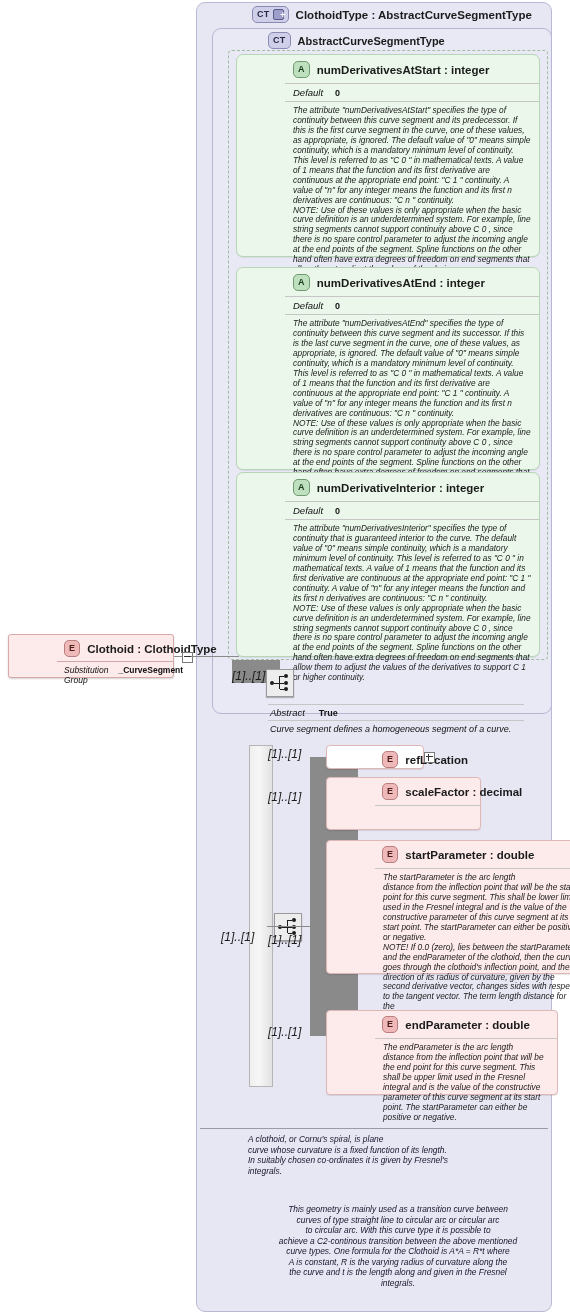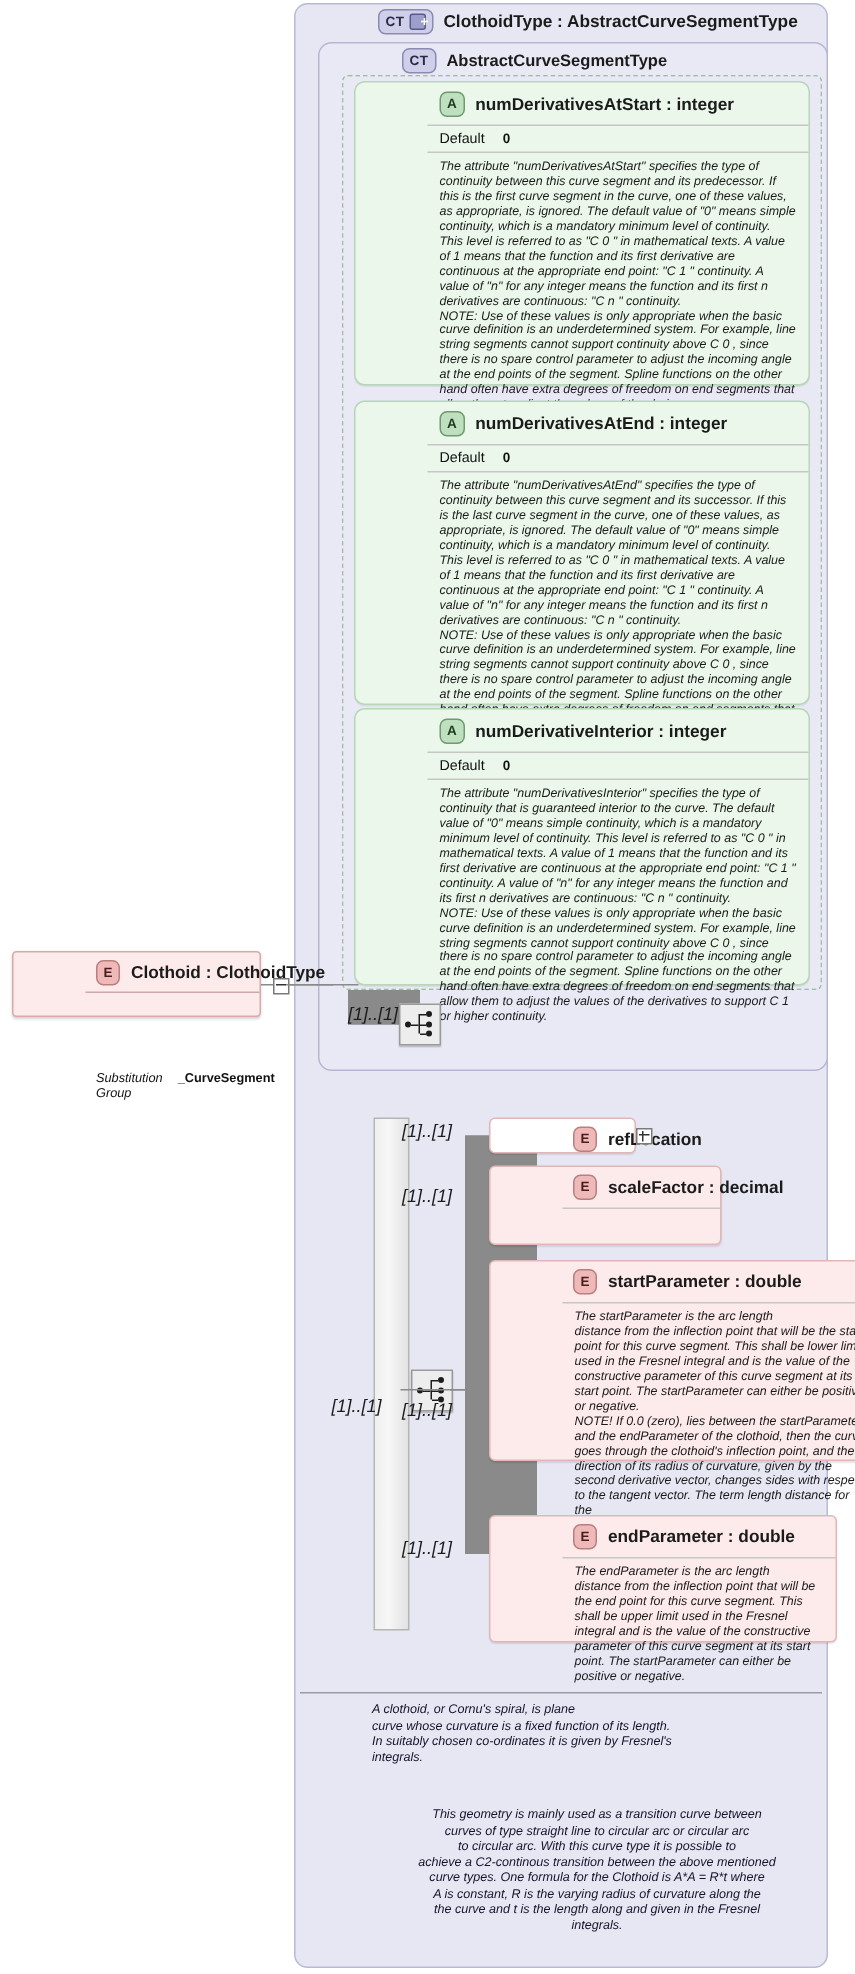--- a/index.html
+++ b/index.html
@@ -55,21 +55,21 @@
   .acard{
     background:#eaf7ea;border:1px solid #b6d6b6;border-radius:7px;
     box-shadow:0 1px 0 rgba(0,0,0,.06);
   }
   .acard .ahdr{padding:6px 8px 5px 8px;}
   .rowline{border-top:1px solid #c6c6c6;}
   .defrow{
     display:flex;align-items:baseline;gap:12px;
     padding:3px 8px 3px 8px;font-size:9.5px;color:#111;
   }
-  .defrow .k{text-align:center;}
+  .defrow .k{font-style:italic;text-align:center;}
   .defrow .v{font-weight:bold;font-size:9px;}
   .doc{
     padding:4px 8px 6px 8px;font-size:8.3px;line-height:1.2;
     font-style:italic;color:#1a1a1a;
   }
 
   
   .ecard{
     background:#fdeaea;border:1px solid #e0b7b7;border-radius:4px;
     box-shadow:0 1px 1px rgba(0,0,0,.10);
@@ -91,21 +91,21 @@
   .leftbox{
     left:8px;top:634px;width:166px;height:44px;
     background:#fdeaea;border:1px solid #d9a9a9;border-radius:3px;
     box-shadow:0 1px 2px rgba(0,0,0,.18);
   }
   .leftbox .ehdr{padding:5px 7px 4px 7px;}
   .subrow{
     display:flex;align-items:baseline;gap:10px;border-top:1px solid #cfa9a9;
     padding:3px 7px 0 7px;font-size:8.5px;color:#111;
   }
-  .subrow .k{font-style:italic;margin-top:48px;}
+  .subrow .k{font-style:italic;}
   .subrow .v{font-weight:bold;font-size:8.5px;}
 
   
   .ln{position:absolute;background:#8a8a8a;}
   .lnh{height:1px;}
   .lnv{width:1px;}
   .expander{
     position:absolute;width:9px;height:9px;background:#ffffff;
     border:1px solid #7a7a7a;
   }
@@ -223,20 +223,29 @@
     <span class="bar" style="left:7px;top:12.5px;width:5px;height:1px;"></span>
     <span class="bar" style="left:12px;top:6px;width:1px;height:13px;"></span>
     <span class="bar" style="left:13px;top:6px;width:4px;height:1px;"></span>
     <span class="bar" style="left:13px;top:12.5px;width:4px;height:1px;"></span>
     <span class="bar" style="left:13px;top:19px;width:4px;height:1px;"></span>
     <span class="dot" style="left:17px;top:4px;"></span>
     <span class="dot" style="left:17px;top:11px;"></span>
     <span class="dot" style="left:17px;top:17px;"></span>
   </div>
 
+  <div class="abs" style="left:220px;top:704px;width:304px;">
+    <div class="rowline"></div>
+    <div class="metarow">
+      <span class="k">Abstract</span>
+      <span class="v">True</span>
+    </div>
+    <div class="rowline"></div>
+    <div class="metadesc">Curve segment defines a homogeneous segment of a curve.</div>
+  </div>
 
   <div class="abs leftbox">
     <div class="ehdr hdr">
       <span class="badge elem">E</span>
       <span class="ttl">Clothoid : ClothoidType</span>
     </div>
     <div class="subrow">
       <span class="k">Substitution Group</span>
       <span class="v">_CurveSegment</span>
     </div>

